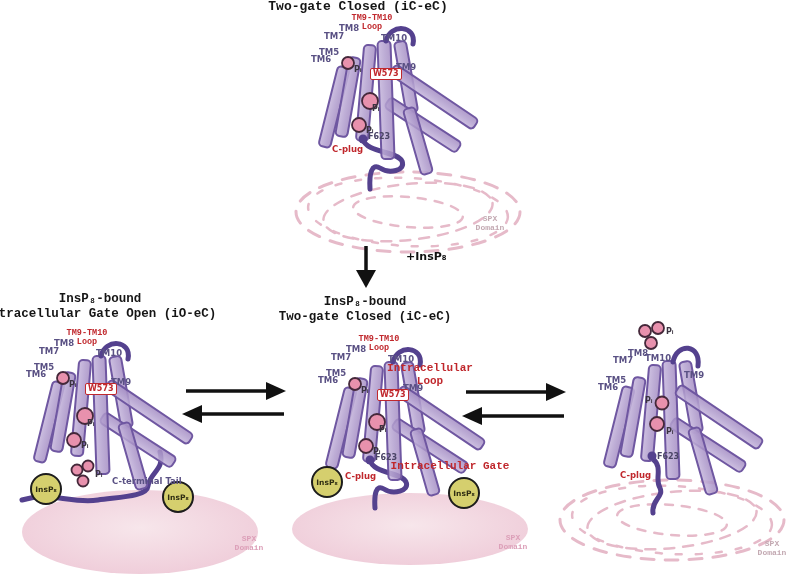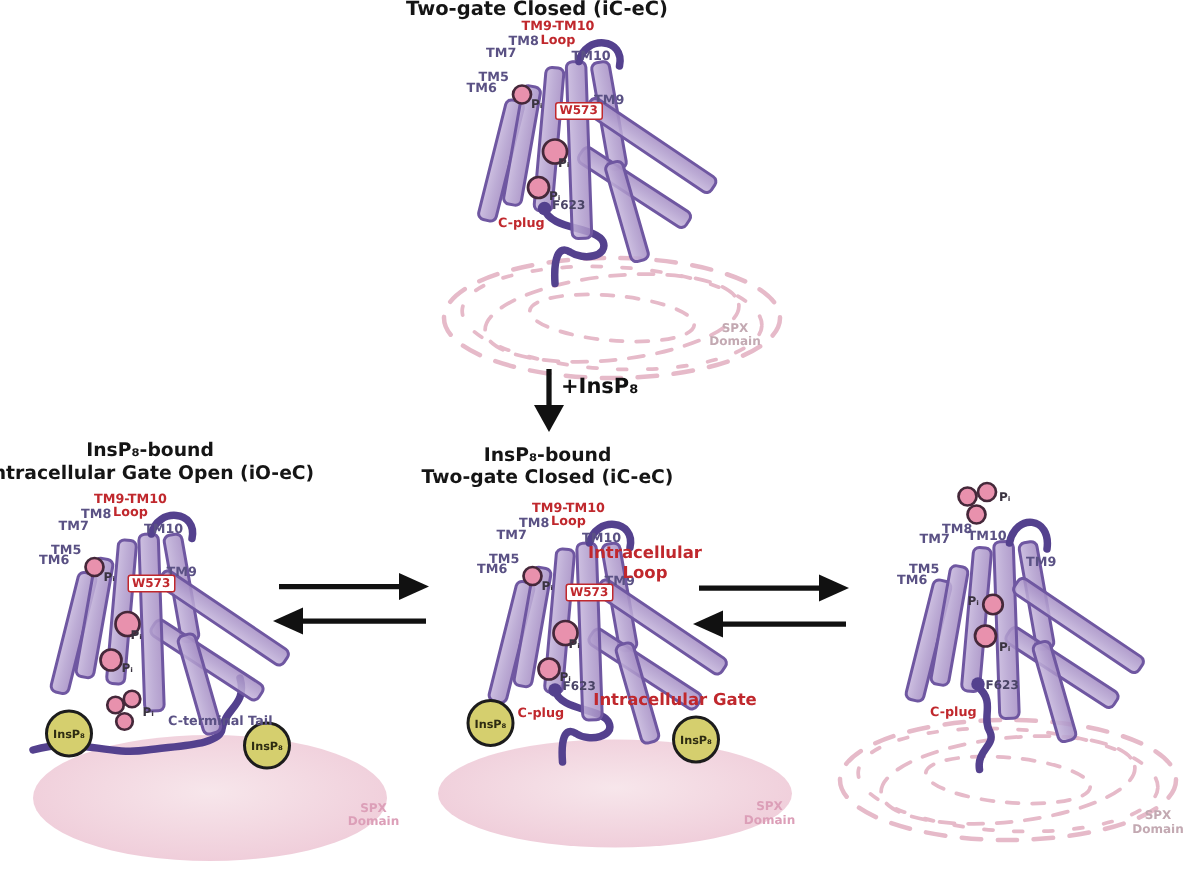--- a/index.html
+++ b/index.html
@@ -1,32 +1,32 @@
 <!DOCTYPE html>
 <html><head>
 <meta charset="utf-8">
 <style>
   html,body{margin:0;padding:0;background:#fff;}
   #fig{position:relative;width:800px;height:581px;background:#ffffff;overflow:hidden;
        font-family:"DejaVu Sans","Liberation Sans",sans-serif;}
   #art{position:absolute;left:0;top:0;}
   .lb{position:absolute;font-weight:bold;white-space:nowrap;line-height:1.05;}
-  .ctr{transform:translateX(-50%);text-align:center;}
+  .ctr{transform:translateX(-50%);text-align:center;font-family:Liberation Mono, monospace;}
   .tm{font-size:8.5px;color:#5a5184;}
   .red8{font-size:8.5px;color:#c0282d;}
   .pi{font-size:8px;color:#3a3340;}
   .f6{font-size:8px;color:#4a4466;}
   .gate{font-size:11px;color:#c0282d;}
   .spxd{font-size:8px;color:#c3a9b2;}
   .spxs{font-size:8px;color:#dc9fb8;}
   .w573{font-size:8px;color:#c0282d;background:#fff;border:1px solid #c0282d;
         border-radius:2px;padding:0 2px;line-height:10px;}
   .title{font-size:13px;color:#151515;}
   .title2{font-size:12.5px;color:#151515;line-height:15px;}
-  .plus{font-size:14px;color:#111;}
+  .plus{font-size:11px;color:#111;margin-left:32px;}
   .helix{fill:url(#hxg);stroke:#6f57a1;stroke-width:2;fill-opacity:.86;}
   .loopPath{fill:none;stroke:#54418e;stroke-width:5;stroke-linecap:round;stroke-linejoin:round;}
   .piC{fill:#e891ad;stroke:#45283a;stroke-width:1.8;}
   .arw{stroke:#111;stroke-width:3.5;}
   .arwH{fill:#111;stroke:none;}
 </style>
 </head>
 <body>
 
 <div id="fig">

